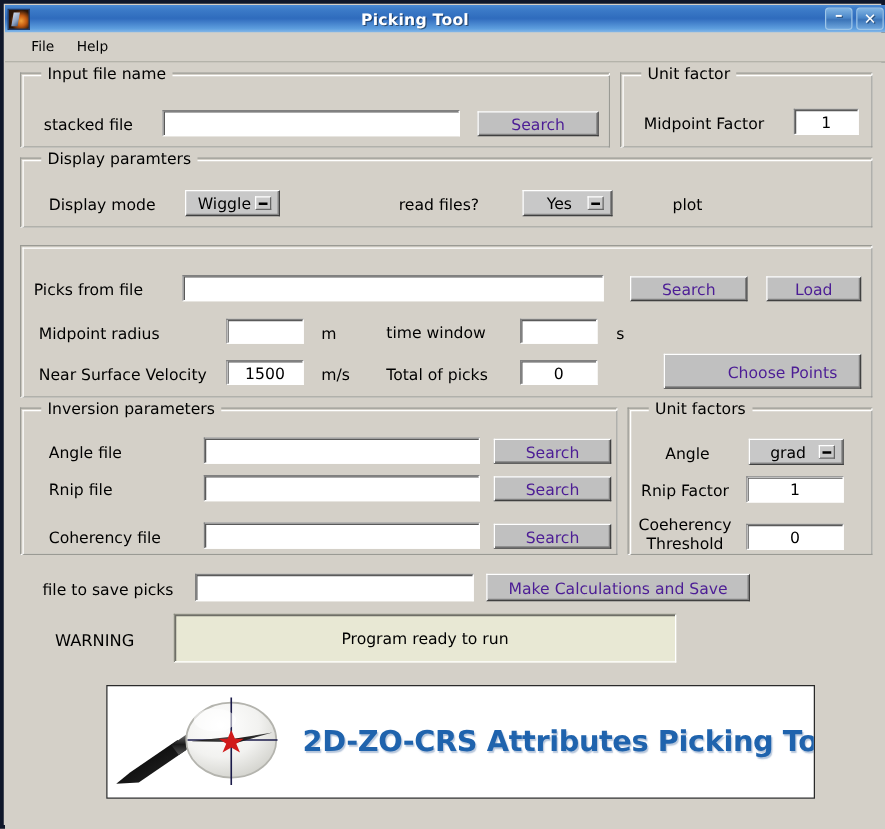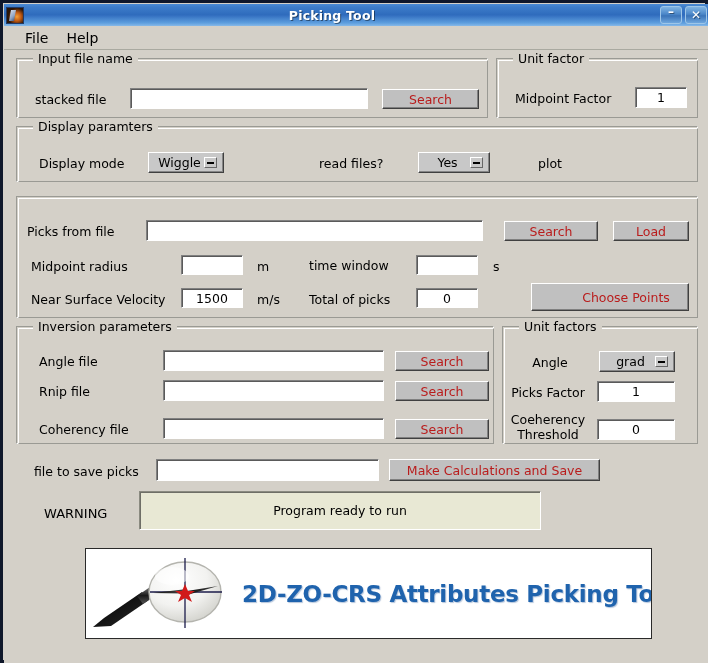--- a/index.html
+++ b/index.html
@@ -95,21 +95,21 @@
     height: 24px;
     background: #d4d0c8;
     border-bottom: 1px solid #a9a9a0;
     display: flex;
     align-items: center;
     padding-left: 12px;
     box-sizing: border-box;
   }
   .menu-item {
     padding: 2px 9px;
-    font-size: 14px;
+    font-size: 11px;
     cursor: default;
   }
 
   
   #client {
     position: absolute;
     left: 1px; top: 47px;
     width: 706px;
     height: 614px;
     background: #d4d0c8;
@@ -179,21 +179,21 @@
   .btn {
     position: absolute;
     box-sizing: border-box;
     background: #c0c0c0;
     border: 1px solid #ffffff;
     border-right-color: #404040;
     border-bottom-color: #404040;
     box-shadow: inset -1px -1px 0 #808080;
     font-family: "DejaVu Sans", "Liberation Sans", sans-serif;
     font-size: 12.5px;
-    color: #b91c1c;
+    color: #4c1d95;
     display: flex;
     align-items: center;
     justify-content: center;
     cursor: pointer;
     z-index: 2;
     white-space: nowrap;
   }
 
   
   .popup {
@@ -370,21 +370,21 @@
 
     <div class="panel" style="left:498px; top:276px; width:196px; height:118px;">
       <div class="panel-title">Unit factors</div>
 
       <div class="lbl right" style="left:6px; top:28px; width:82px;">Angle</div>
       <div class="popup" style="left:96px; top:24px; width:76px; height:21px;">
         <span class="popup-label">grad</span>
         <span class="popup-arrow"></span>
       </div>
 
-      <div class="lbl right" style="left:2px; top:58px; width:86px;">Picks Factor</div>
+      <div class="lbl right" style="left:2px; top:58px; width:86px;">Rnip Factor</div>
       <input class="field centered" style="left: 94px; top: 54px; width: 78px; height: 21px;" value="1">
 
       <div class="lbl center" style="left:2px; top:85px; width:86px;">Coeherency</div>
       <div class="lbl center" style="left:2px; top:100px; width:86px;">Threshold</div>
       <input class="field centered" style="left: 94px; top: 92px; width: 78px; height: 21px;" value="0">
     </div>
 
     <div class="lbl" style="left:30px; top:414px;">file to save picks</div>
     <input class="field" style="left: 152px; top: 409px; width: 223px; height: 22px;" value="">
     <div class="btn" style="left:385px; top:409px; width:211px; height:22px;">Make Calculations and Save</div>

